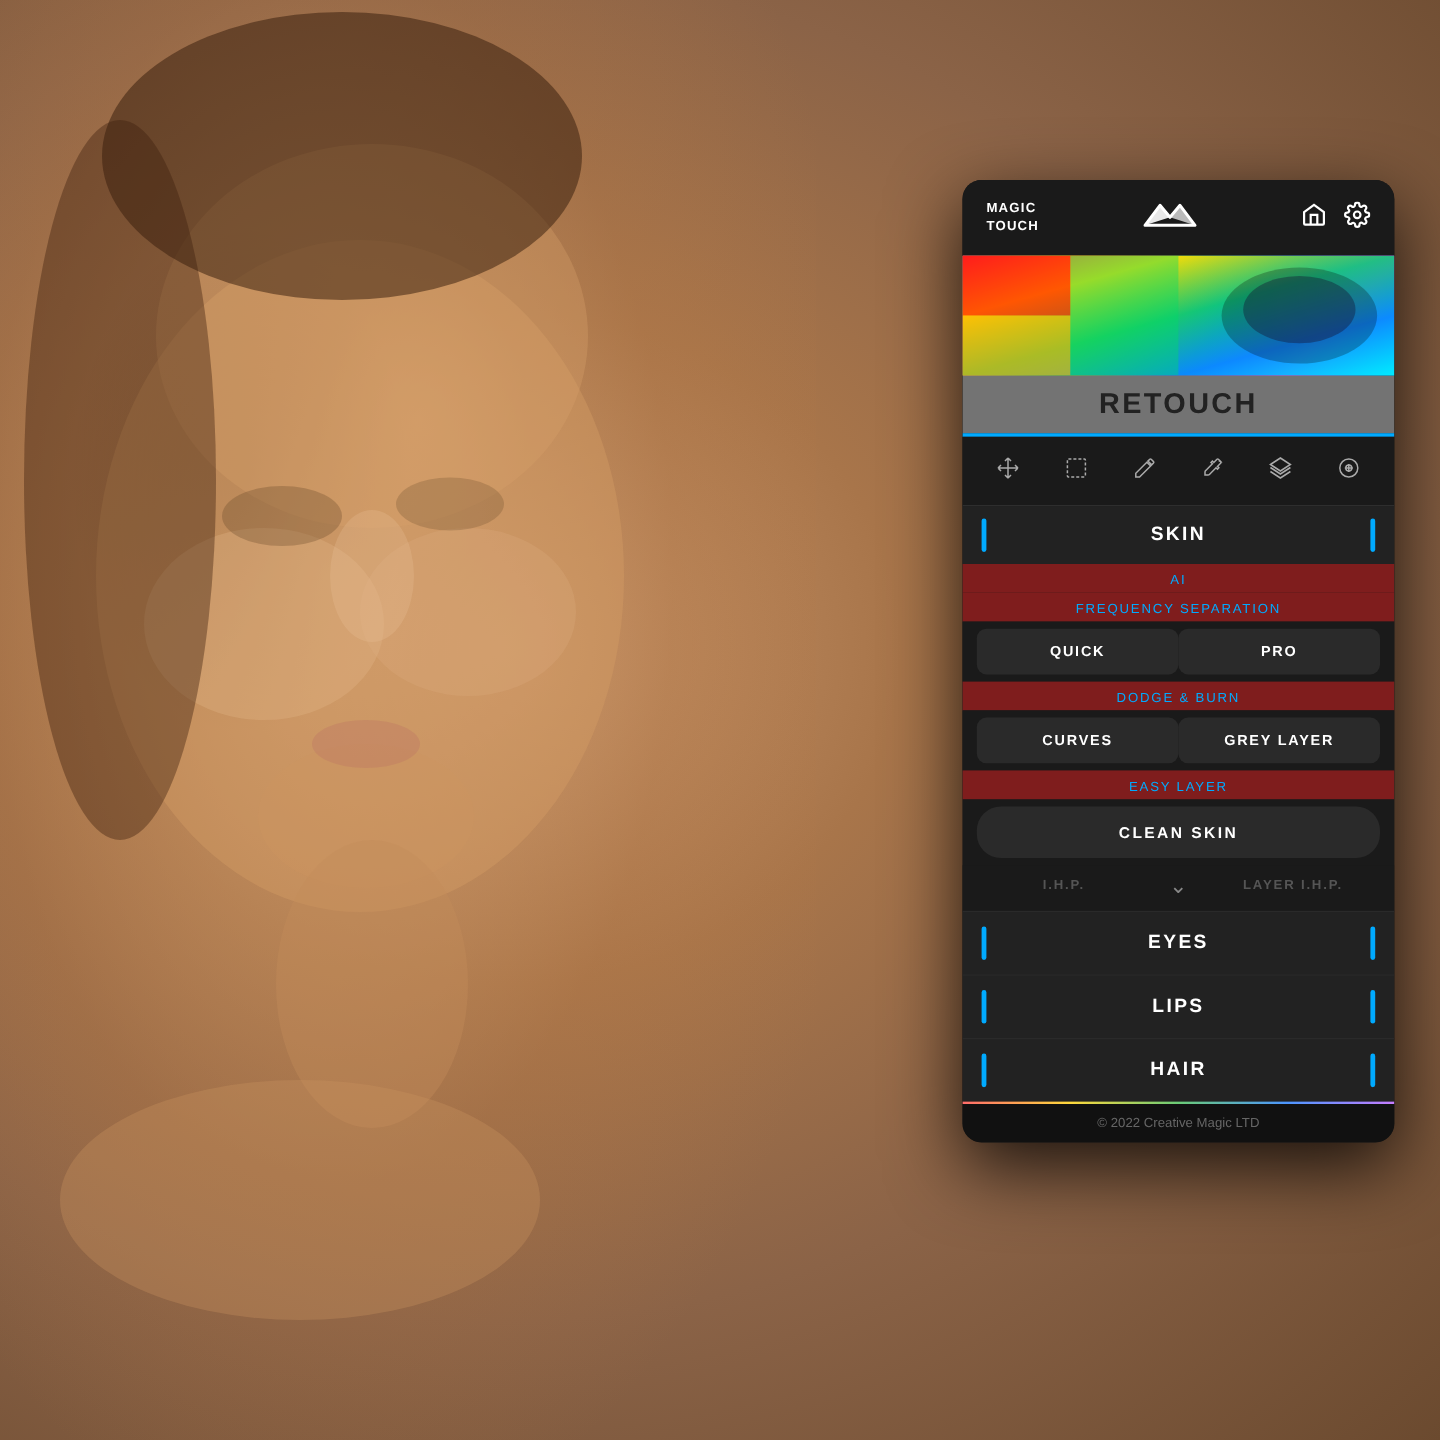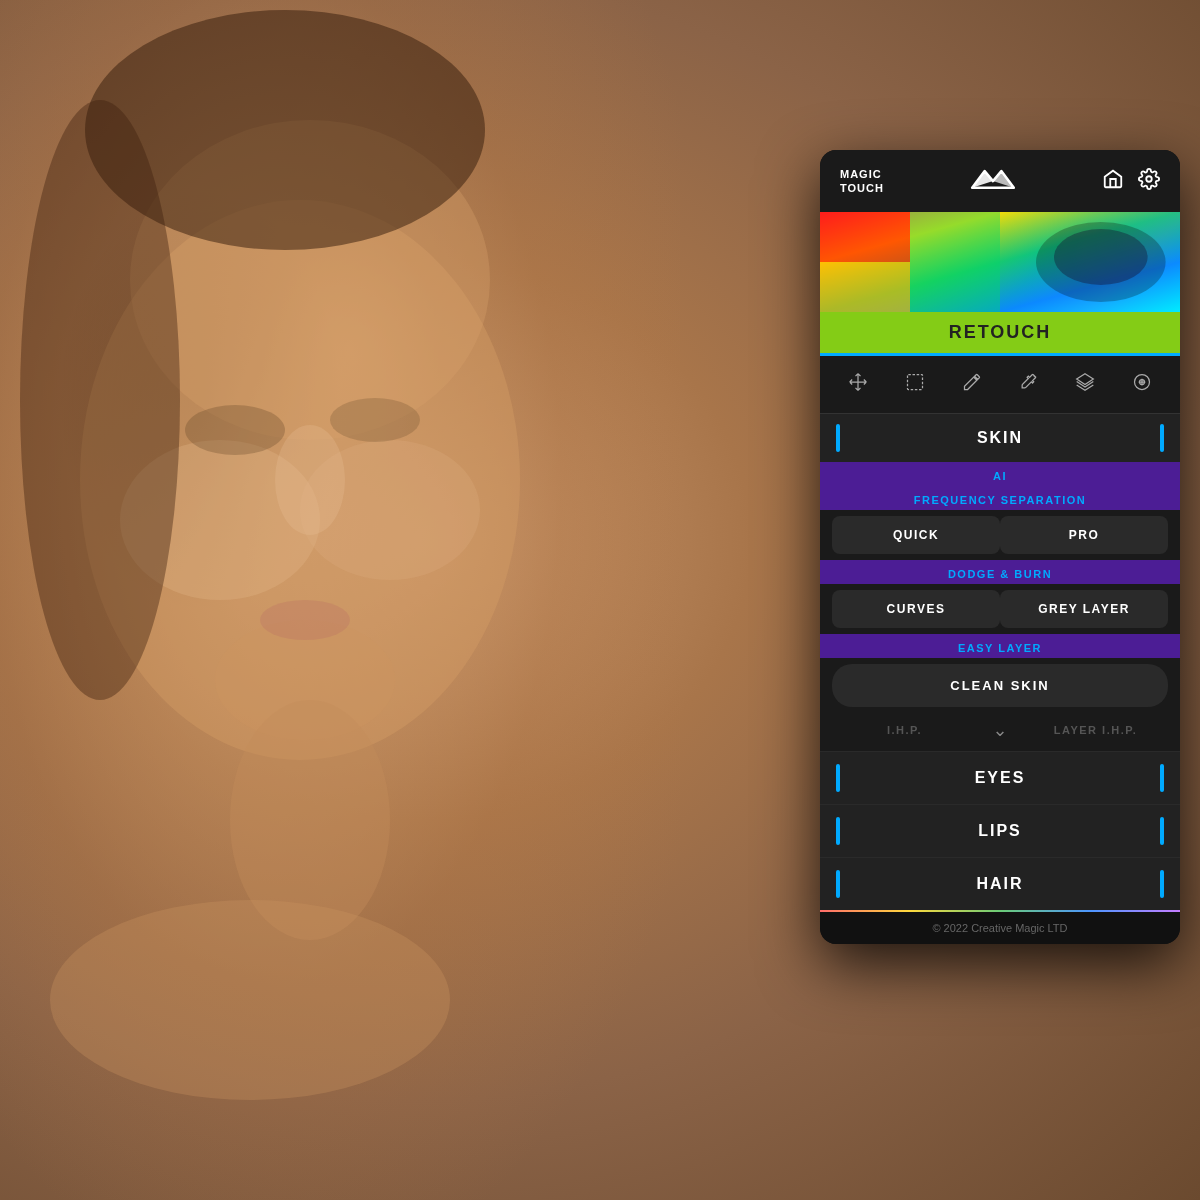--- a/index.html
+++ b/index.html
@@ -25,21 +25,21 @@
       top: 0; left: 0;
       width: 680px;
       height: 1200px;
       background: radial-gradient(ellipse at 40% 40%, rgba(220,170,120,0.6) 0%, rgba(180,120,70,0.3) 50%, transparent 80%);
     }
 
     
     .panel {
       position: absolute;
       top: 150px;
-      right: 20px;
+      right: 38px;
       width: 360px;
       background: #1a1a1a;
       border-radius: 16px;
       overflow: hidden;
       box-shadow: 0 20px 60px rgba(0,0,0,0.8);
     }
 
     
     .panel-header {
       background: #1a1a1a;
@@ -84,24 +84,24 @@
     }
 
     .hero-banner-overlay {
       position: absolute;
       inset: 0;
       background: linear-gradient(to right, rgba(255,100,100,0.7) 0%, rgba(255,200,0,0.5) 25%, transparent 60%);
     }
 
     
     .retouch-bar {
-      background: #84cc16;
+      background: #737373;
       text-align: center;
       padding: 10px;
-      font-size: 18px;
+      font-size: 24px;
       font-weight: 700;
       letter-spacing: 2px;
       color: #222;
     }
 
     
     .blue-line {
       height: 3px;
       background: #00aaff;
     }
@@ -146,24 +146,24 @@
       letter-spacing: 2px;
       flex: 1;
       text-align: center;
     }
 
     
     .sub-label {
       text-align: center;
       color: #00aaff;
       font-size: 11px;
-      font-weight: 700;
+      font-weight: 400;
       letter-spacing: 1.5px;
       padding: 8px 0 4px;
-      background: #4c1d95;
+      background: #7f1d1d;
     }
 
     
     .ai-skin-fix-btn {
       margin: 6px 12px;
       background: #2a2a2a;
       border: none;
       border-radius: 8px;
       padding: 14px;
       width: calc(100% - 24px);

